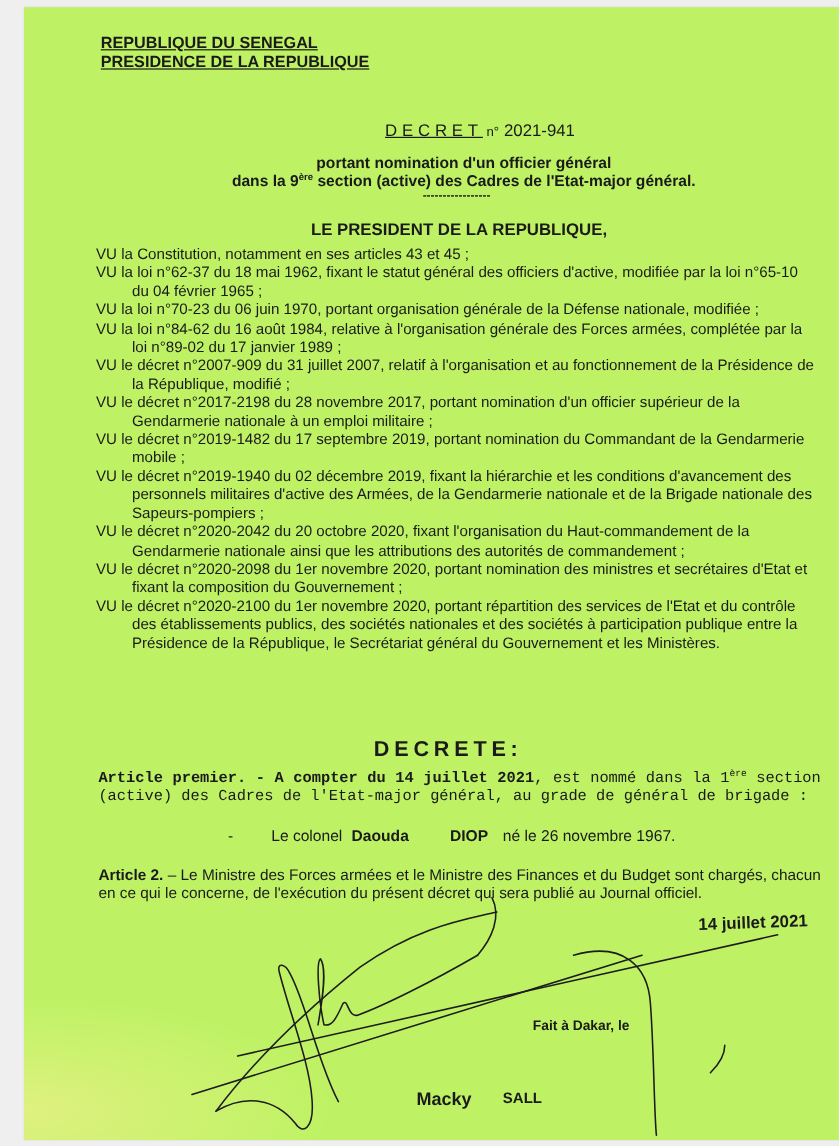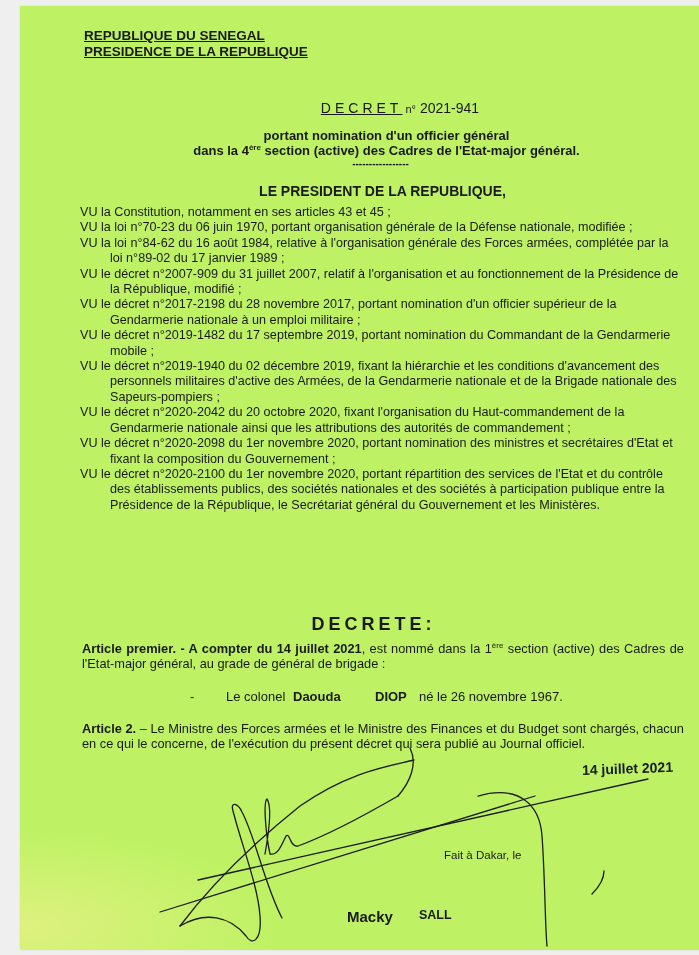--- a/index.html
+++ b/index.html
@@ -30,28 +30,28 @@
   .decret-line { top: 94px; left: 150px; width: 460px; font-size: 14px; font-weight: normal; }
   .decret-line .spaced { letter-spacing: 4px; text-decoration: underline; }
   .decret-line .no { font-size: 11px; margin: 0 4px 0 3px; }
   .subtitle { top: 122px; font-size: 13px; font-weight: bold; line-height: 15px; left: 26px; }
   .dashes { top: 152px; font-size: 10px; font-weight: bold; left: 20px; letter-spacing: 0; }
   .president { top: 177px; font-size: 14px; font-weight: bold; left: 22px; }
   .vu-list { position: absolute; left: 60px; top: 199px; width: 600px; font-size: 12.6px; line-height: 15.4px; }
   .vu { padding-left: 30px; text-indent: -30px; margin: 0; }
   .decrete { position: absolute; top: 608px; left: 0; width: 100%; text-align: center; font-weight: bold; font-size: 18px; letter-spacing: 4px; padding-left: 26px; box-sizing: border-box; }
   .article { position: absolute; left: 62px; width: 602px; font-size: 12.8px; line-height: 15.4px; text-align: justify; }
-  .art1 { top: 635px; }
+  .art1 { top: 635px; font-family: Liberation Mono, monospace; }
   .art2 { top: 715px; }
   .bold { font-weight: bold; }
   sup { font-size: 8px; line-height: 0; vertical-align: 5px; }
   .nominee { position: absolute; top: 683px; left: 0; font-size: 13px; width: 100%; }
   .nominee span { position: absolute; white-space: nowrap; }
   .date { position: absolute; left: 562px; top: 756px; font-weight: bold; font-size: 14px; transform: rotate(-2deg); transform-origin: left; }
-  .fait { position: absolute; left: 424px; top: 808px; font-weight: normal; font-size: 11.5px; margin-top: 35px; }
+  .fait { position: absolute; left: 424px; top: 808px; font-weight: bold; font-size: 11.5px; margin-top: 35px; }
   .signer-first { position: absolute; left: 327px; top: 902px; font-weight: bold; font-size: 15px; }
   .signer-last { position: absolute; left: 399px; top: 902px; font-weight: bold; font-size: 12.5px; }
   svg.sig { position: absolute; left: 0; top: 0; width: 666px; height: 944px; pointer-events: none; }
 </style>
 </head>
 <body>
 
 <div class="page">
   <div class="tint"></div>
   <div class="content">
@@ -60,28 +60,29 @@
       <div>REPUBLIQUE DU SENEGAL</div>
       <div>PRESIDENCE DE LA REPUBLIQUE</div>
     </div>
 
     <div class="title decret-line">
       <span class="spaced">DECRET</span><span class="no">n°</span><span>2021-941</span>
     </div>
 
     <div class="title subtitle">
       <div>portant nomination d'un officier général</div>
-      <div><span>dans la 4</span><sup>ère</sup><span> section (active) des Cadres de l'Etat-major général.</span></div>
+      <div><span>dans la 9</span><sup>ère</sup><span> section (active) des Cadres de l'Etat-major général.</span></div>
     </div>
 
     <div class="title dashes">-----------------</div>
     <div class="title president">LE PRESIDENT DE LA REPUBLIQUE,</div>
 
     <div class="vu-list">
       <p class="vu">VU la Constitution, notamment en ses articles 43 et 45 ;</p>
+      <p class="vu">VU la loi n°62-37 du 18 mai 1962, fixant le statut général des officiers d'active, modifiée par la loi n°65-10 du 04 février 1965 ;</p>
       <p class="vu">VU la loi n°70-23 du 06 juin 1970, portant organisation générale de la Défense nationale, modifiée ;</p>
       <p class="vu">VU la loi n°84-62 du 16 août 1984, relative à l'organisation générale des Forces armées, complétée par la loi n°89-02 du 17 janvier 1989 ;</p>
       <p class="vu">VU le décret n°2007-909 du 31 juillet 2007, relatif à l'organisation et au fonctionnement de la Présidence de la République, modifié ;</p>
       <p class="vu">VU le décret n°2017-2198 du 28 novembre 2017, portant nomination d'un officier supérieur de la Gendarmerie nationale à un emploi militaire ;</p>
       <p class="vu">VU le décret n°2019-1482 du 17 septembre 2019, portant nomination du Commandant de la Gendarmerie mobile ;</p>
       <p class="vu">VU le décret n°2019-1940 du 02 décembre 2019, fixant la hiérarchie et les conditions d'avancement des personnels militaires d'active des Armées, de la Gendarmerie nationale et de la Brigade nationale des Sapeurs-pompiers ;</p>
       <p class="vu">VU le décret n°2020-2042 du 20 octobre 2020, fixant l'organisation du Haut-commandement de la Gendarmerie nationale ainsi que les attributions des autorités de commandement ;</p>
       <p class="vu">VU le décret n°2020-2098 du 1er novembre 2020, portant nomination des ministres et secrétaires d'Etat et fixant la composition du Gouvernement ;</p>
       <p class="vu">VU le décret n°2020-2100 du 1er novembre 2020, portant répartition des services de l'Etat et du contrôle des établissements publics, des sociétés nationales et des sociétés à participation publique entre la Présidence de la République, le  Secrétariat général du Gouvernement et les Ministères.</p>
     </div>

